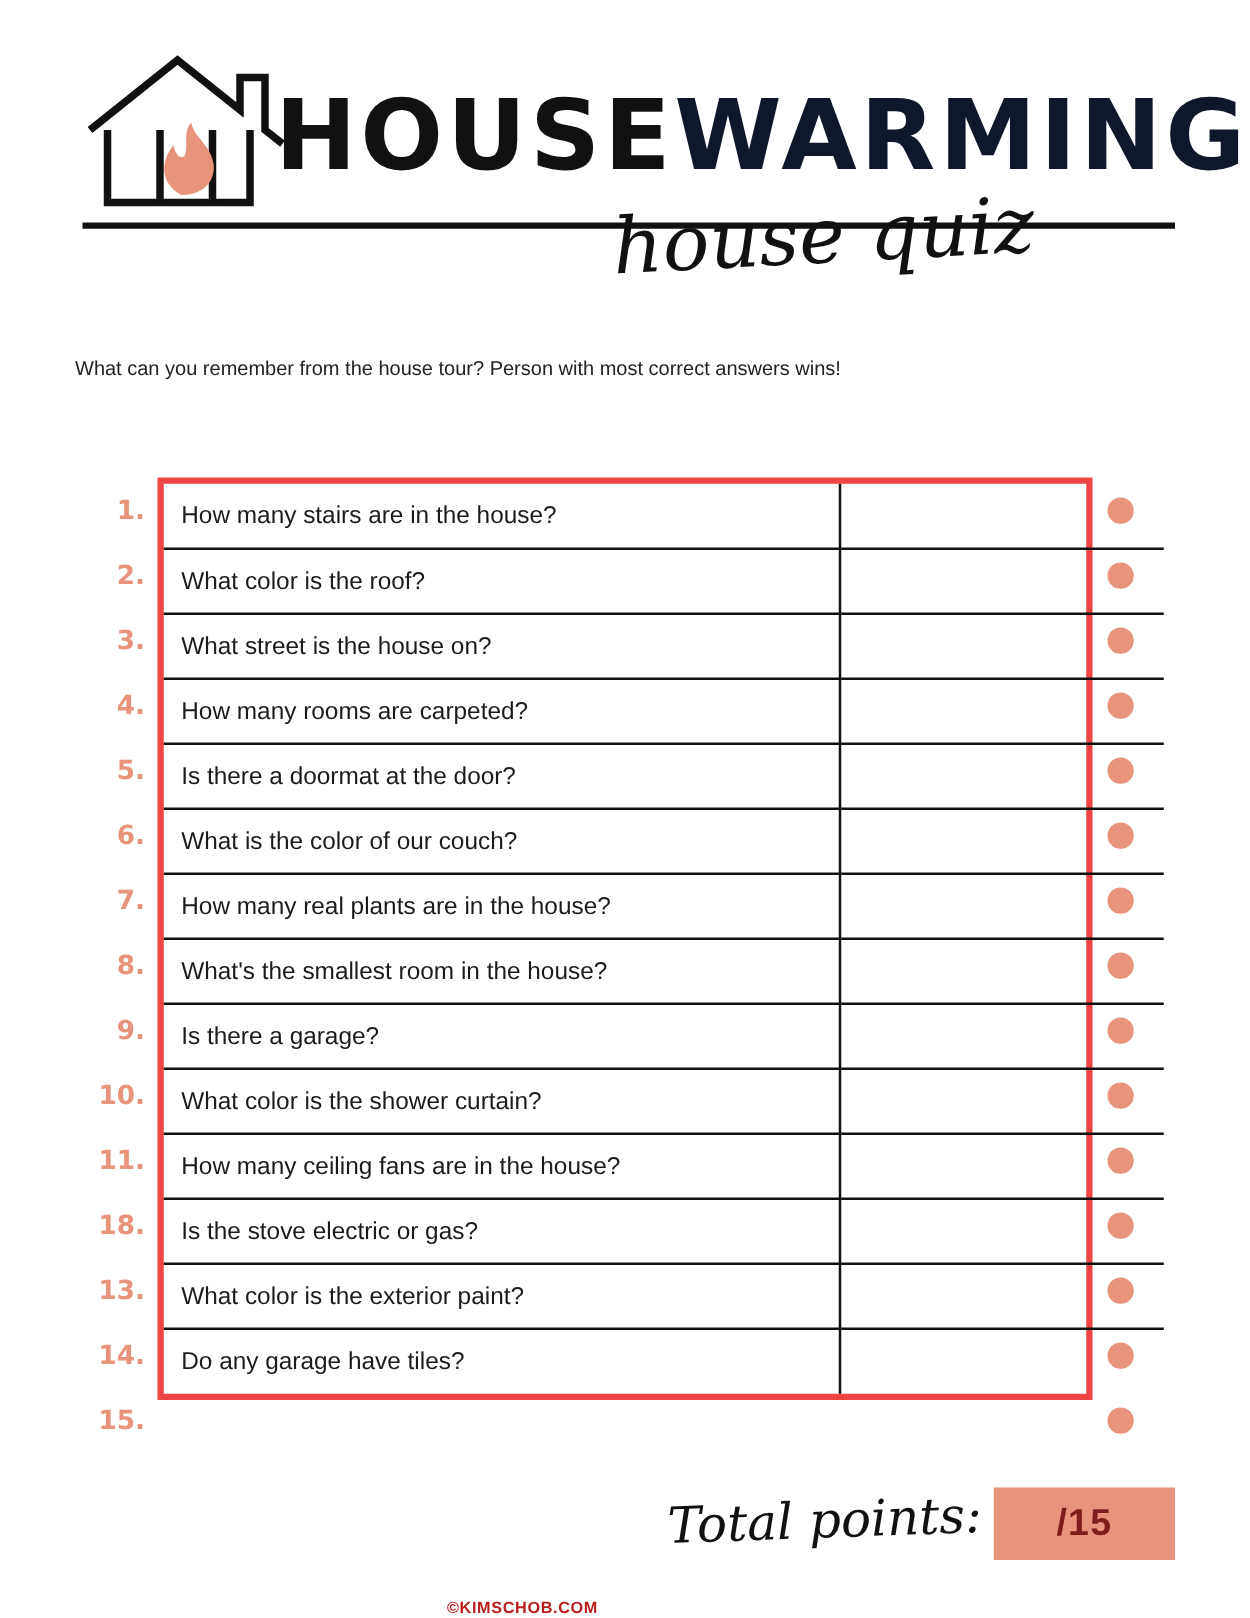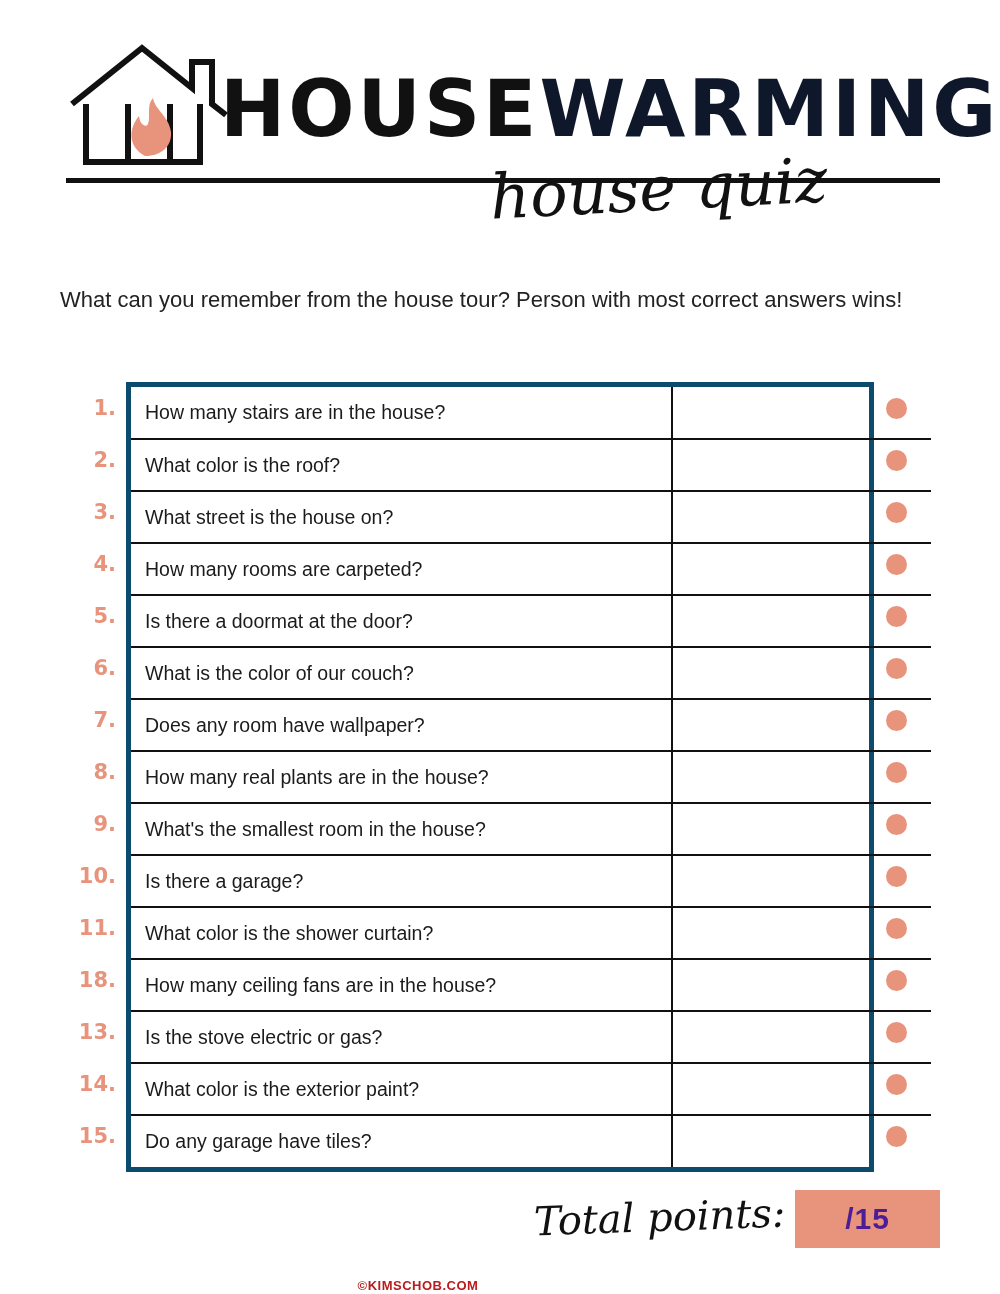--- a/index.html
+++ b/index.html
@@ -84,39 +84,39 @@
     transform: rotate(-3deg);
     white-space: nowrap;
   }
 
   
   .intro {
     position: absolute;
     left: 60px;
     top: 255px;
     width: 870px;
-    font-size: 22px;
+    font-size: 16px;
     line-height: 1.35;
     color: #222222;
   }
 
   
   .quiz-wrap {
     position: absolute;
     left: 60px;
     top: 352px;
     width: 880px;
   }
 
   .quiz-table-outer {
     position: absolute;
     left: 66px;
     top: 0;
     width: 748px;
-    border: 5px solid #0c4a6e;
+    border: 5px solid #ef4444;
     box-sizing: border-box;
   }
 
   table.quiz {
     border-collapse: collapse;
     width: 100%;
     table-layout: fixed;
   }
   table.quiz tr {
     height: 52px;
@@ -202,21 +202,21 @@
     right: 0;
     top: 0;
     width: 145px;
     height: 58px;
     background: #e8937b;
     display: flex;
     align-items: center;
     justify-content: center;
   }
   .total-box span {
-    color: #4c1d95;
+    color: #7f1d1d;
     font-weight: bold;
     font-size: 30px;
     letter-spacing: 1px;
   }
 
   .credit {
     position: absolute;
     left: 0;
     top: 1248px;
     width: 836px;
@@ -297,24 +297,20 @@
           </tr>
           <tr>
             <td class="q">Is there a doormat at the door?</td>
             <td class="a"></td>
           </tr>
           <tr>
             <td class="q">What is the color of our couch?</td>
             <td class="a"></td>
           </tr>
           <tr>
-            <td class="q">Does any room have wallpaper?</td>
-            <td class="a"></td>
-          </tr>
-          <tr>
             <td class="q">How many real plants are in the house?</td>
             <td class="a"></td>
           </tr>
           <tr>
             <td class="q">What's the smallest room in the house?</td>
             <td class="a"></td>
           </tr>
           <tr>
             <td class="q">Is there a garage?</td>
             <td class="a"></td>

